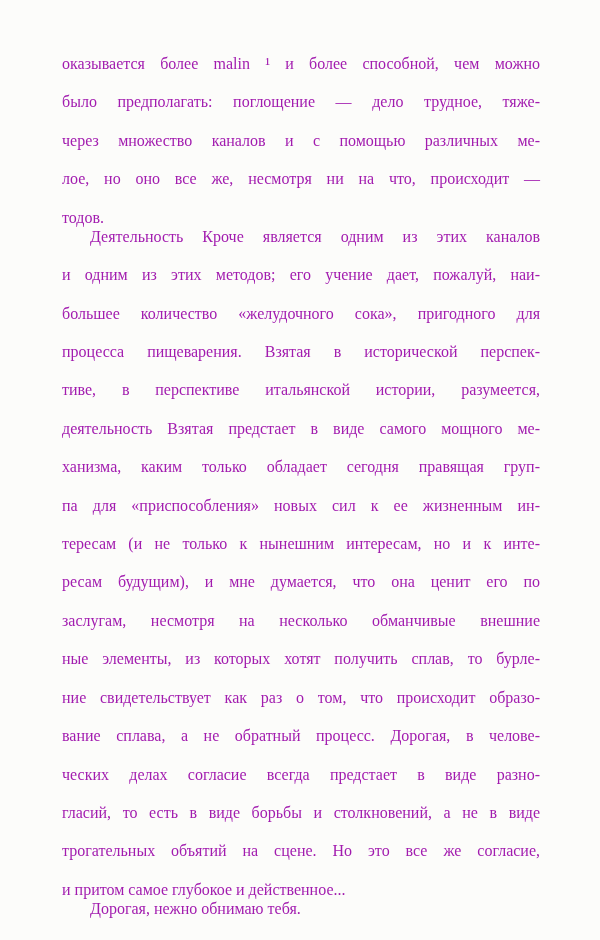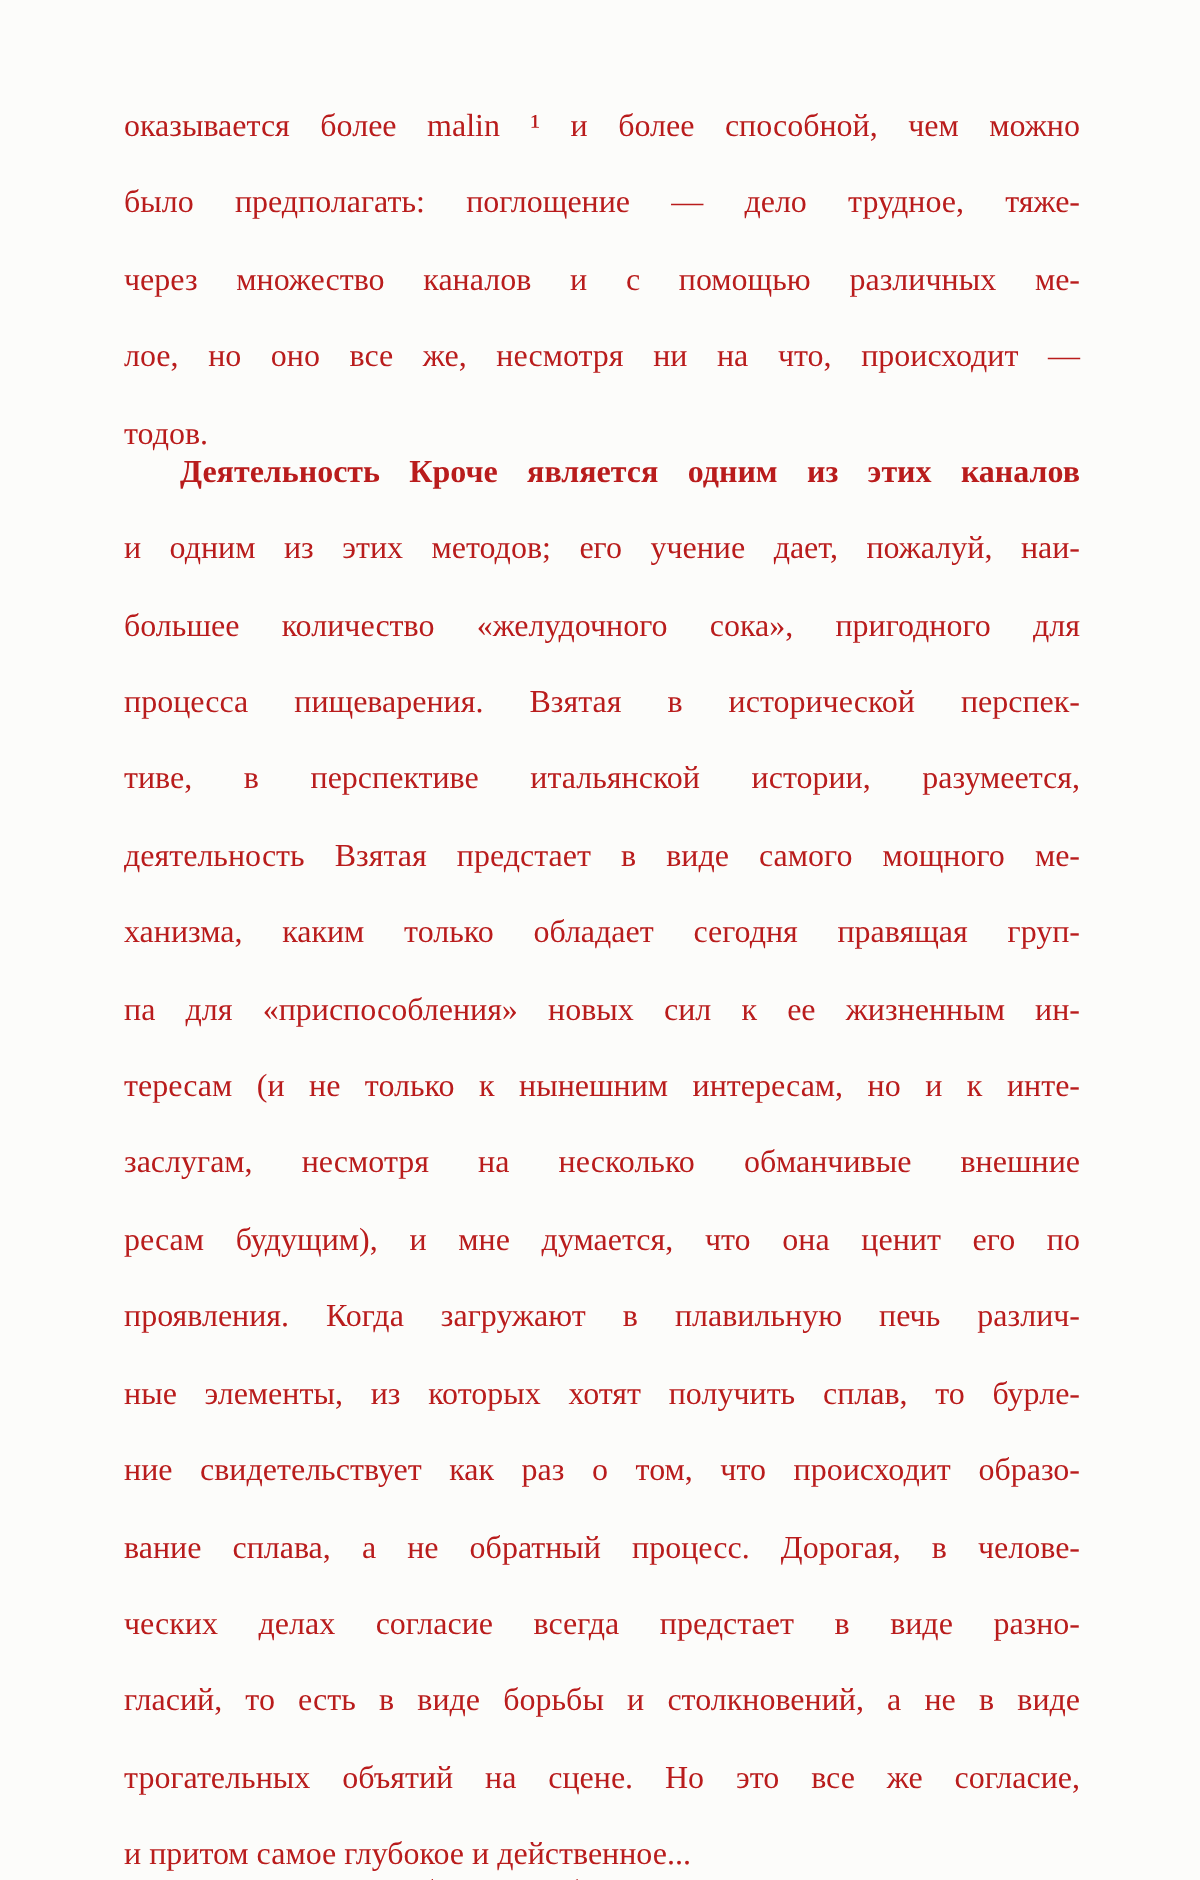--- a/index.html
+++ b/index.html
@@ -6,38 +6,38 @@
     margin: 0;
     padding: 0;
     background: #e9e8e4;
   }
   .page {
     position: relative;
     width: 600px;
     height: 940px;
     margin: 0 auto;
     background: #fcfcfa;
-    color: #b91c1c;
+    color: #a21caf;
     font-family: "Liberation Serif", "DejaVu Serif", serif;
     font-size: 16px;
     line-height: 19.2px;
     overflow: hidden;
   }
   .content {
     position: absolute;
     top: 54px;
     left: 62px;
     right: 60px;
   }
   .para { margin: 0; }
   .ln { min-height: 19.2px; }
   
   .j { text-align: justify; }
   .j::after { content: ""; display: inline-block; width: 100%; height: 0; }
-  .indent { text-indent: 28px; font-weight: bold; }
+  .indent { text-indent: 28px; }
   .closing-line { text-indent: 28px; }
 </style>
 </head>
 <body>
 
 <div class="page">
   <div class="content">
 
     <div class="para">
       <div class="ln j">оказывается более malin ¹ и более способной, чем можно</div>
@@ -50,23 +50,22 @@
     <div class="para">
       <div class="ln j indent">Деятельность Кроче является одним из этих каналов</div>
       <div class="ln j">и одним из этих методов; его учение дает, пожалуй, наи-</div>
       <div class="ln j">большее количество «желудочного сока», пригодного для</div>
       <div class="ln j">процесса пищеварения. Взятая в исторической перспек-</div>
       <div class="ln j">тиве, в перспективе итальянской истории, разумеется,</div>
       <div class="ln j">деятельность Взятая предстает в виде самого мощного ме-</div>
       <div class="ln j">ханизма, каким только обладает сегодня правящая груп-</div>
       <div class="ln j">па для «приспособления» новых сил к ее жизненным ин-</div>
       <div class="ln j">тересам (и не только к нынешним интересам, но и к инте-</div>
+      <div class="ln j">ресам будущим), и мне думается, что она ценит его по</div>
       <div class="ln j">заслугам, несмотря на несколько обманчивые внешние</div>
-      <div class="ln j">ресам будущим), и мне думается, что она ценит его по</div>
-      <div class="ln j">проявления. Когда загружают в плавильную печь различ-</div>
       <div class="ln j">ные элементы, из которых хотят получить сплав, то бурле-</div>
       <div class="ln j">ние свидетельствует как раз о том, что происходит образо-</div>
       <div class="ln j">вание сплава, а не обратный процесс. Дорогая, в челове-</div>
       <div class="ln j">ческих делах согласие всегда предстает в виде разно-</div>
       <div class="ln j">гласий, то есть в виде борьбы и столкновений, а не в виде</div>
       <div class="ln j">трогательных объятий на сцене. Но это все же согласие,</div>
       <div class="ln">и притом самое глубокое и действенное...</div>
     </div>
 
     <div class="ln closing-line">Дорогая, нежно обнимаю тебя.</div>

